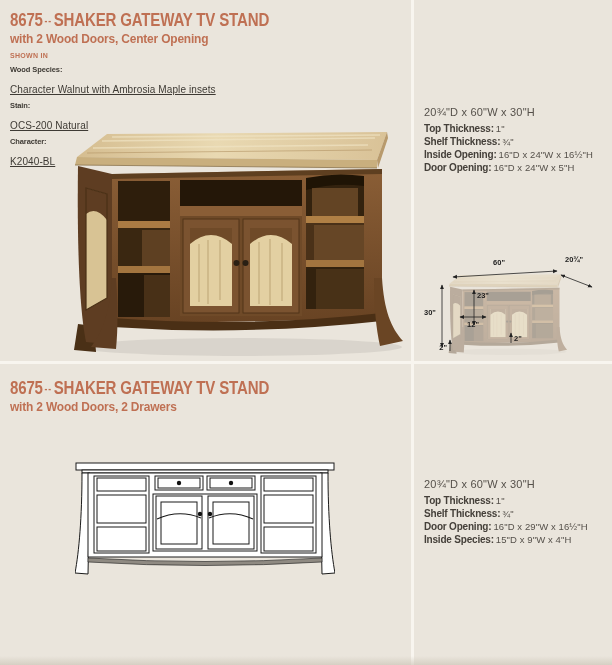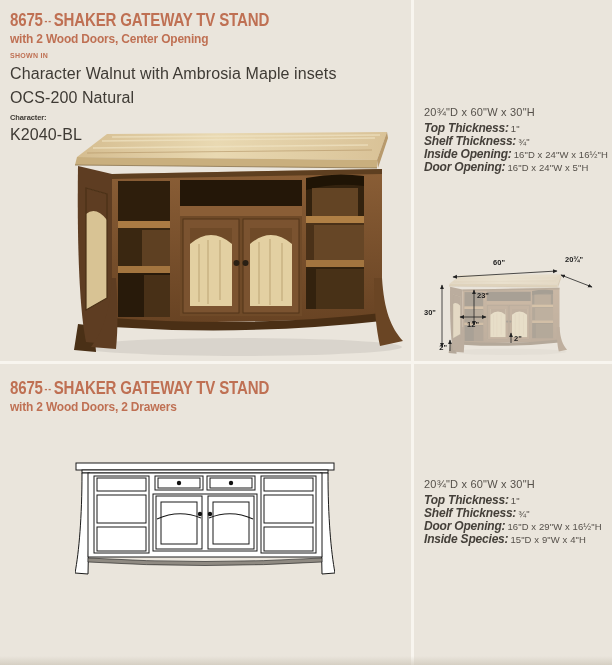--- a/index.html
+++ b/index.html
@@ -46,56 +46,58 @@
     position:absolute;left:10px;top:52px;width:330px;
   }
   .shown-in .shown-label{
     font-size:7px;font-weight:bold;color:#bf7053;letter-spacing:.3px;
   }
   .field{margin-top:6px;}
   .field .f-label{
     display:block;font-size:7.5px;font-weight:bold;color:#3e3a34;letter-spacing:-0.1px;
   }
   .field .f-value{
-    display:block;font-size:16px;color:#3e3a34;margin-top:4px;letter-spacing:.1px;
+    display:block;font-size:10px;color:#3e3a34;margin-top:10px;letter-spacing:.1px;text-decoration:underline;
   }
   .specs{
     position:absolute;left:424px;width:182px;
   }
   .specs .dim-heading{
     font-size:11px;color:#55504a;letter-spacing:.2px;margin-bottom:4px;
   }
   .spec-row{
     font-size:9.5px;color:#55504a;line-height:13px;white-space:nowrap;letter-spacing:.1px;
   }
   .spec-row .s-label{
-    font-size:12px;font-weight:bold;color:#45403a;letter-spacing:-0.2px;padding-right:2px;font-style:italic;
+    font-size:10px;font-weight:bold;color:#45403a;letter-spacing:-0.2px;padding-right:2px;
   }
   .art{position:absolute;}
   svg text{font-family:"Liberation Sans",sans-serif;}
 </style>
 </head>
 <body>
 
 <div id="page">
 
   <div class="divider-v"></div>
   <div class="divider-h"></div>
 
   <div class="prod-header" style="top:12px;">
     <h1><span>8675</span><span class="model-sep">--</span><span>SHAKER GATEWAY  TV STAND</span></h1>
     <h2>with 2 Wood Doors, Center Opening</h2>
   </div>
 
   <div class="shown-in">
     <div class="shown-label">SHOWN IN</div>
     <div class="field">
+      <span class="f-label">Wood Species:</span>
       <span class="f-value">Character Walnut with Ambrosia Maple insets</span>
     </div>
     <div class="field">
+      <span class="f-label">Stain:</span>
       <span class="f-value">OCS-200 Natural</span>
     </div>
     <div class="field">
       <span class="f-label">Character:</span>
       <span class="f-value">K2040-BL</span>
     </div>
   </div>
 
   <svg class="art" style="left:50px;top:128px;" width="360" height="230" viewBox="0 0 360 230">
     <defs>

